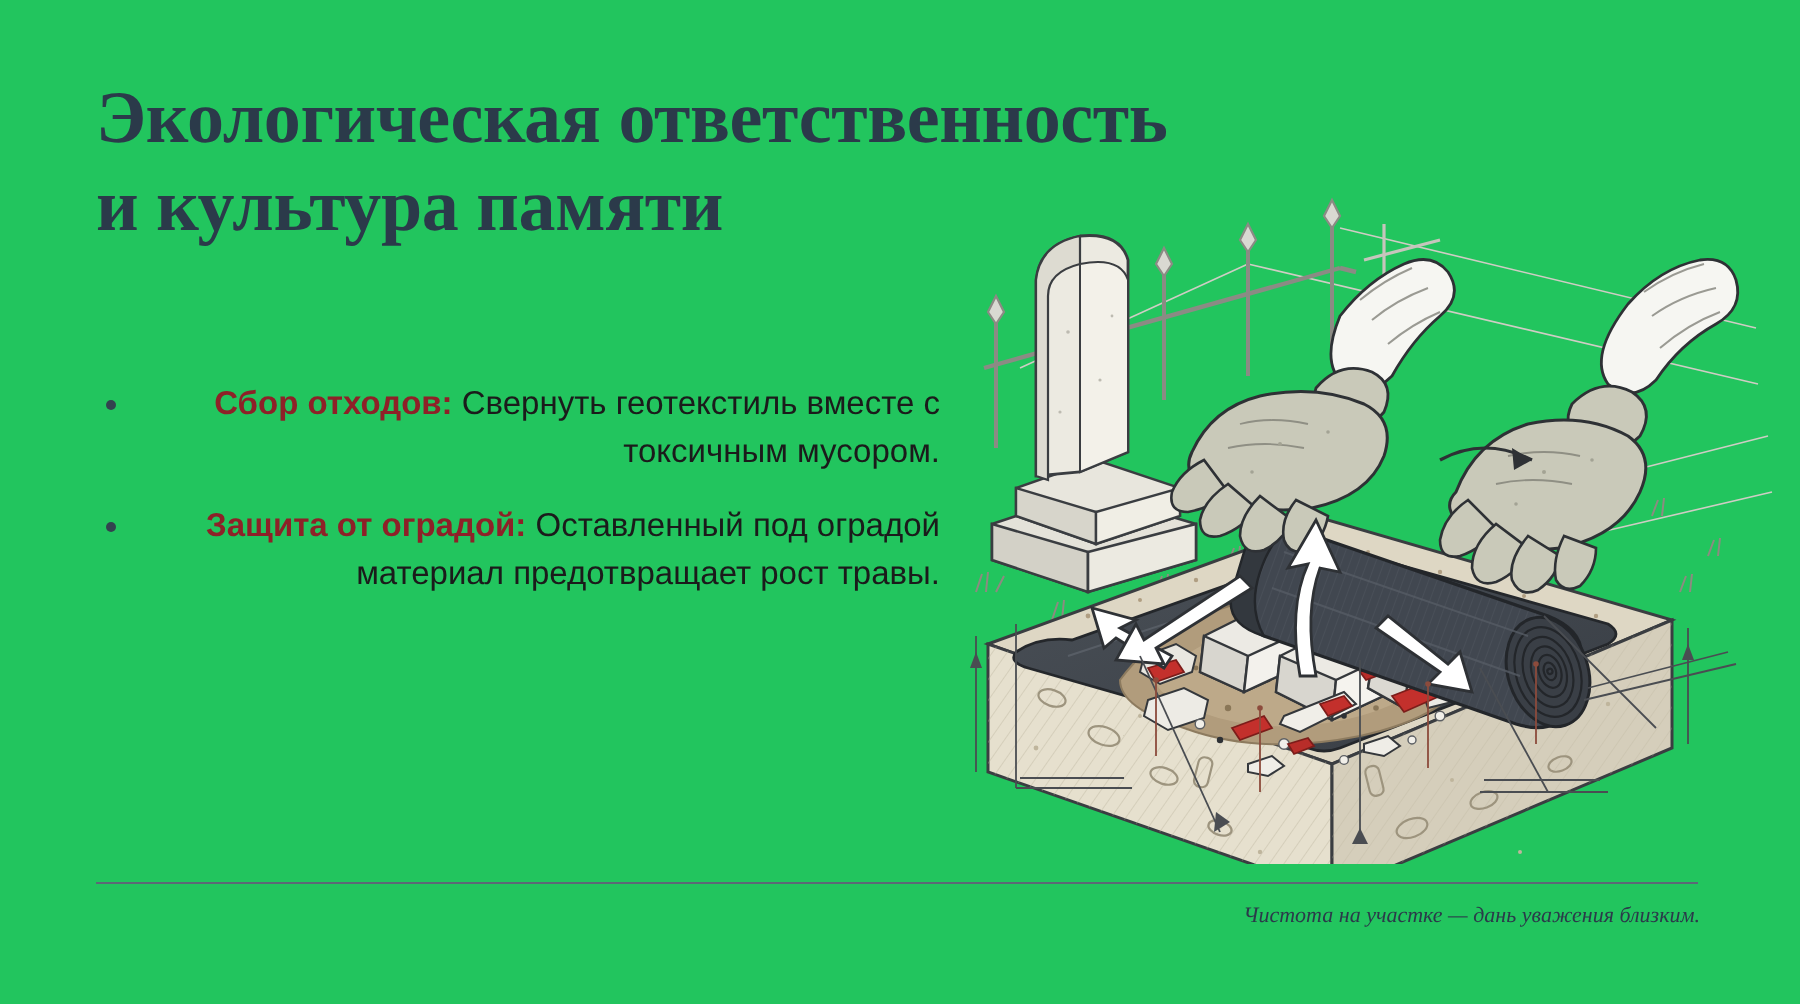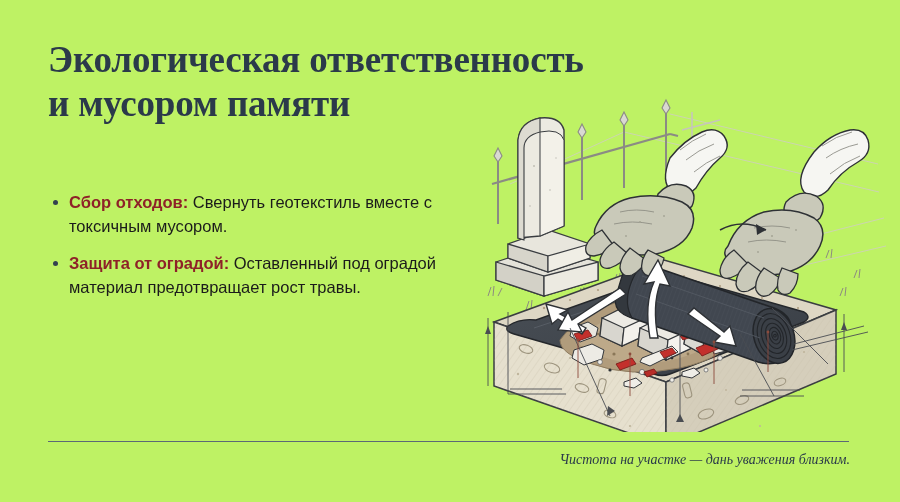--- a/index.html
+++ b/index.html
@@ -4,21 +4,21 @@
 <style>
   html, body {
     margin: 0;
     padding: 0;
     background: #ffffff;
   }
   #slide {
     position: relative;
     width: 900px;
     height: 502px;
-    background: #bef264;
+    background: #22c55e;
     overflow: hidden;
     font-family: "Liberation Sans", sans-serif;
   }
 
   
   .title-block {
     position: absolute;
     left: 48px;
     top: 38px;
     width: 470px;
@@ -32,20 +32,21 @@
     color: #2b3a4a;
     white-space: nowrap;
   }
 
   
   .bullets {
     position: absolute;
     left: 50px;
     top: 190px;
     width: 420px;
+    text-align: right;
   }
   .bullet-row {
     display: flex;
     align-items: flex-start;
     margin-bottom: 13px;
   }
   .bullet-dot {
     flex: 0 0 auto;
     width: 5px;
     height: 5px;
@@ -72,21 +73,21 @@
     width: 801px;
     height: 1px;
     background: #5c6876;
   }
   .footer-caption {
     position: absolute;
     right: 50px;
     top: 452px;
     font-family: "Liberation Serif", serif;
     font-style: italic;
-    font-size: 14px;
+    font-size: 11px;
     color: #2b3a4a;
     white-space: nowrap;
   }
 
   
   .illustration {
     position: absolute;
     left: 474px;
     top: 96px;
     width: 420px;
@@ -94,21 +95,21 @@
   }
   .illustration svg { display: block; }
 </style>
 </head>
 <body>
 
 <div id="slide">
 
   <div class="title-block">
     <div class="title-line">Экологическая ответственность</div>
-    <div class="title-line">и мусором памяти</div>
+    <div class="title-line">и культура памяти</div>
   </div>
 
   <div class="bullets">
 
     <div class="bullet-row">
       <span class="bullet-dot"></span>
       <div class="bullet-text"><span class="bullet-lead">Сбор отходов:</span><span> Свернуть геотекстиль вместе с токсичным мусором.</span></div>
     </div>
 
     <div class="bullet-row">

